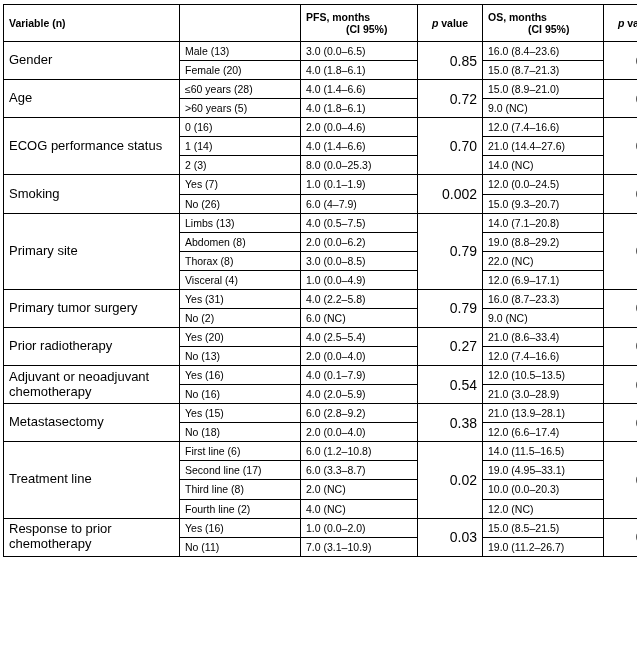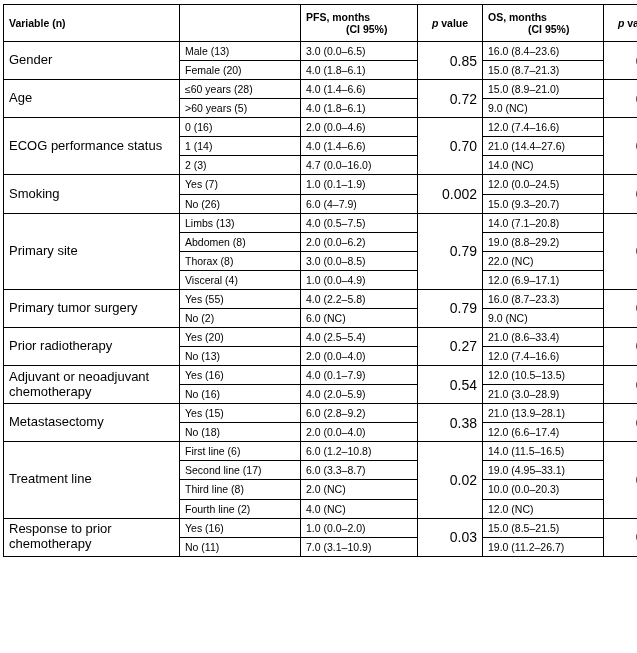--- a/index.html
+++ b/index.html
@@ -132,21 +132,21 @@
           <td class="val">12.0 (7.4–16.6)</td>
           <td class="pval" rowspan="3">0.73</td>
         </tr>
         <tr>
           <td class="sub">1 (14)</td>
           <td class="val">4.0 (1.4–6.6)</td>
           <td class="val">21.0 (14.4–27.6)</td>
         </tr>
         <tr>
           <td class="sub">2 (3)</td>
-          <td class="val">4.7 (0.0–16.0)</td>
+          <td class="val">8.0 (0.0–25.3)</td>
           <td class="val">14.0 (NC)</td>
         </tr>
         <tr>
           <td class="varname" rowspan="2">Smoking</td>
           <td class="sub">Yes (7)</td>
           <td class="val">1.0 (0.1–1.9)</td>
           <td class="pval" rowspan="2">0.002</td>
           <td class="val">12.0 (0.0–24.5)</td>
           <td class="pval" rowspan="2">0.52</td>
         </tr>
@@ -173,21 +173,21 @@
           <td class="val">3.0 (0.0–8.5)</td>
           <td class="val">22.0 (NC)</td>
         </tr>
         <tr>
           <td class="sub">Visceral (4)</td>
           <td class="val">1.0 (0.0–4.9)</td>
           <td class="val">12.0 (6.9–17.1)</td>
         </tr>
         <tr>
           <td class="varname" rowspan="2">Primary tumor surgery</td>
-          <td class="sub">Yes (55)</td>
+          <td class="sub">Yes (31)</td>
           <td class="val">4.0 (2.2–5.8)</td>
           <td class="pval" rowspan="2">0.79</td>
           <td class="val">16.0 (8.7–23.3)</td>
           <td class="pval" rowspan="2">0.03</td>
         </tr>
         <tr>
           <td class="sub">No (2)</td>
           <td class="val">6.0 (NC)</td>
           <td class="val">9.0 (NC)</td>
         </tr>

